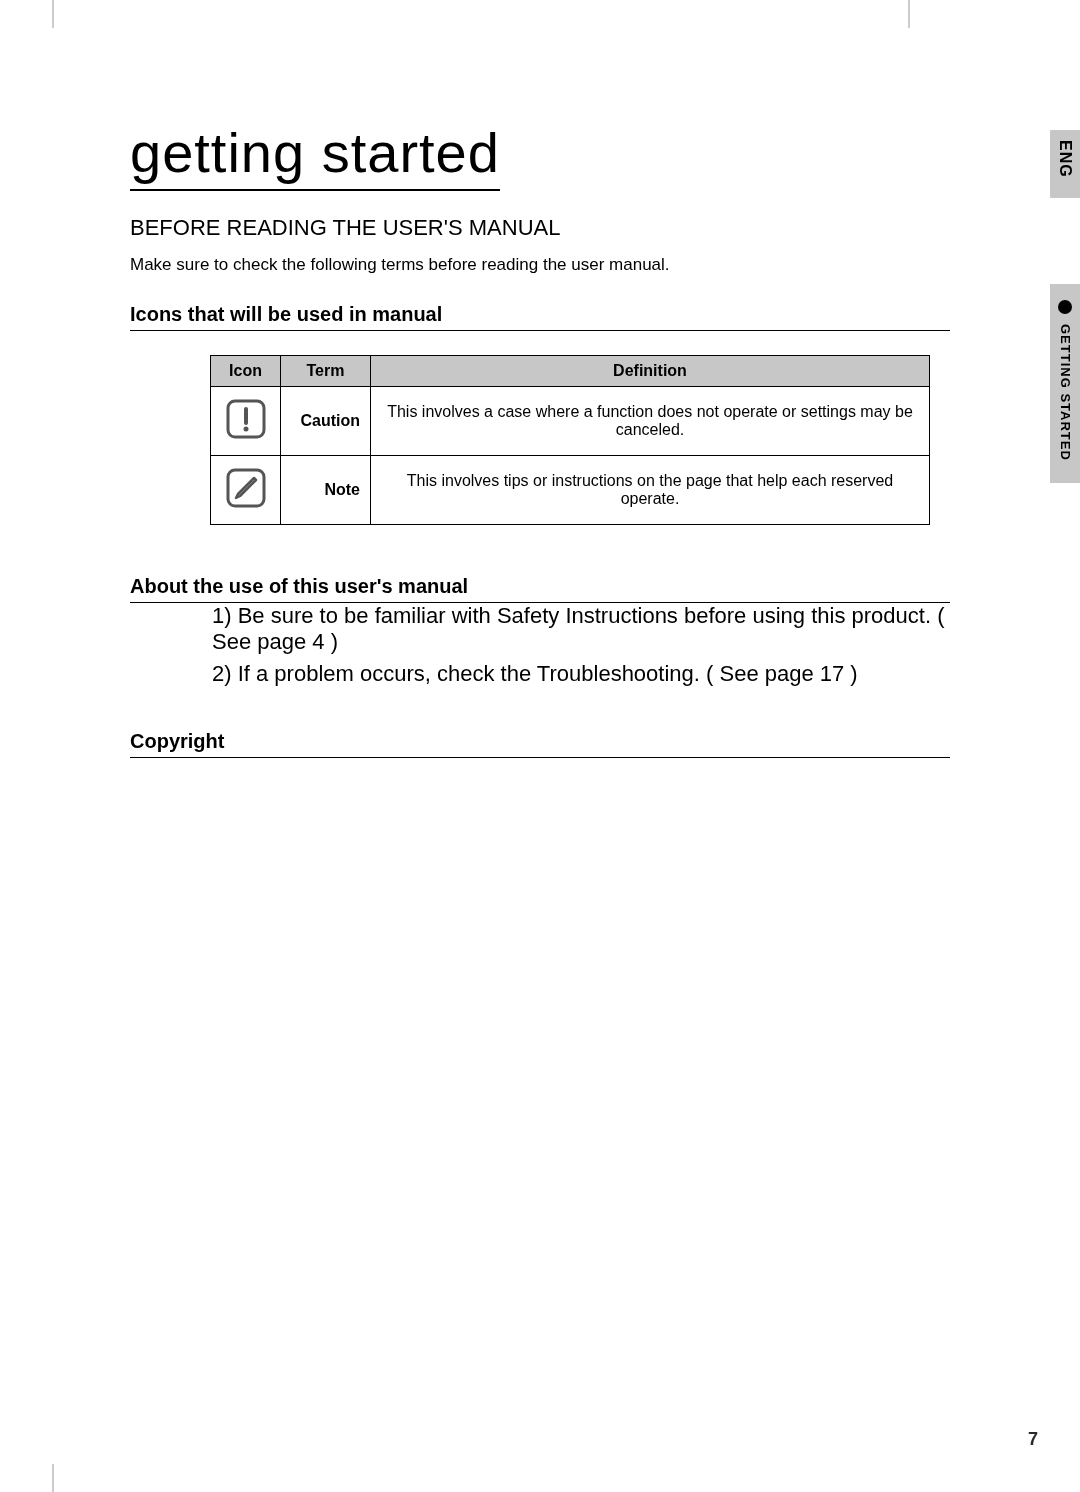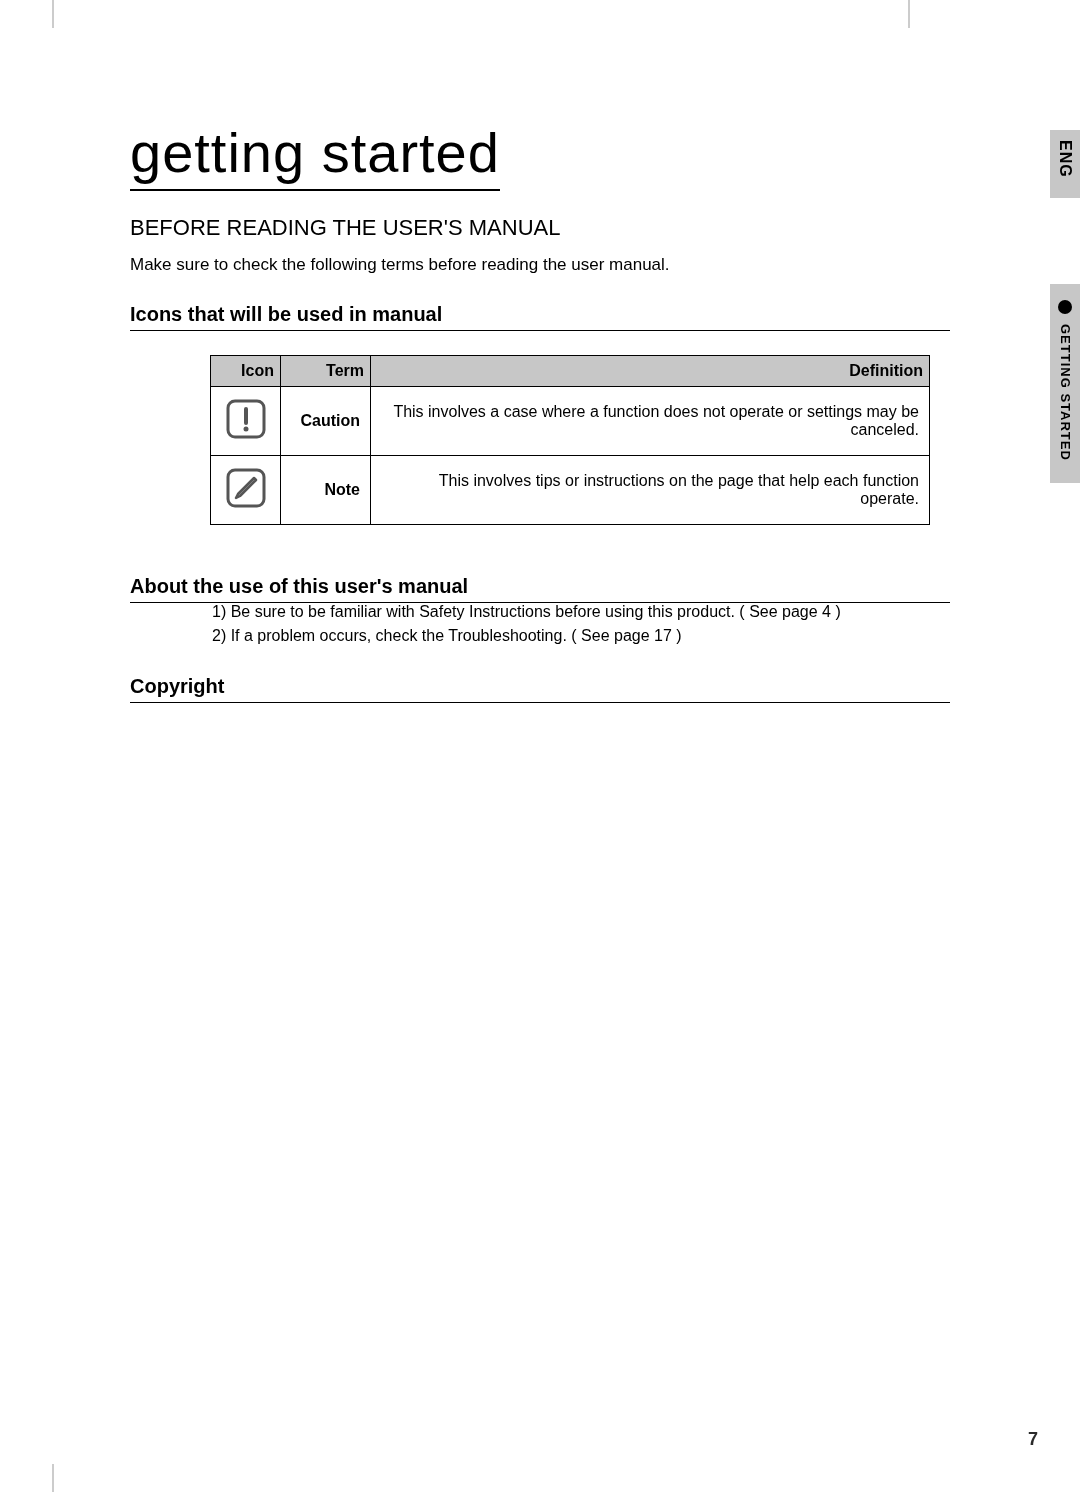--- a/index.html
+++ b/index.html
@@ -55,43 +55,43 @@
     border-collapse: collapse;
     width: 720px;
     margin-left: 80px;
     margin-bottom: 50px;
     margin-top: 24px;
     font-size: 16px;
   }
   .icons-table th, .icons-table td {
     border: 1px solid #000;
     padding: 8px 10px;
-    text-align: right;
+    text-align: center;
     vertical-align: middle;
   }
   .icons-table th {
     background: #c7c7c7;
-    text-align: right;
+    text-align: center;
     font-weight: bold;
     padding: 6px;
   }
   .icons-table .term-cell { text-align: right; font-weight: bold; width: 90px; }
   .icons-table .icon-cell { text-align: center; width: 70px; padding: 10px 4px; }
 
   .icon-box {
     display: inline-block;
     width: 44px; height: 44px;
   }
   .caution-svg, .note-svg { width: 44px; height: 44px; }
 
   .numbered-list {
     list-style: none;
     padding-left: 82px;
-    font-size: 16px;
-    margin-bottom: 30px;
+    font-size: 22px;
+    margin-bottom: 43px;
   }
   .numbered-list li { margin-bottom: 6px; }
 
   .copyright-block {
     padding-left: 82px;
     font-size: 17px;
     line-height: 1.4;
   }
   .copyright-block p { margin-bottom: 6px; }
 
@@ -194,21 +194,21 @@
       <tr>
         <td class="icon-cell">
           <span class="icon-box">
             <svg class="note-svg" viewBox="0 0 44 44">
               <rect x="4" y="4" width="36" height="36" rx="7" ry="7" fill="none" stroke="#555" stroke-width="3"></rect>
               <path d="M30 12 L14 28 L12 32 L16 30 L32 14 Z" fill="none" stroke="#555" stroke-width="2.5" stroke-linejoin="round"></path>
             </svg>
           </span>
         </td>
         <td class="term-cell">Note</td>
-        <td>This involves tips or instructions on the page that help each function operate.</td>
+        <td>This involves tips or instructions on the page that help each reserved operate.</td>
       </tr>
     </tbody>
   </table>
 
   <h3 class="subsection-title">About the use of this user's manual</h3>
 
   <ul class="numbered-list">
     <li>1)  Be sure to be familiar with Safety Instructions before using this product. ( See page 4 )</li>
     <li>2)  If a problem occurs, check the Troubleshooting. ( See page 17 )</li>
   </ul>

